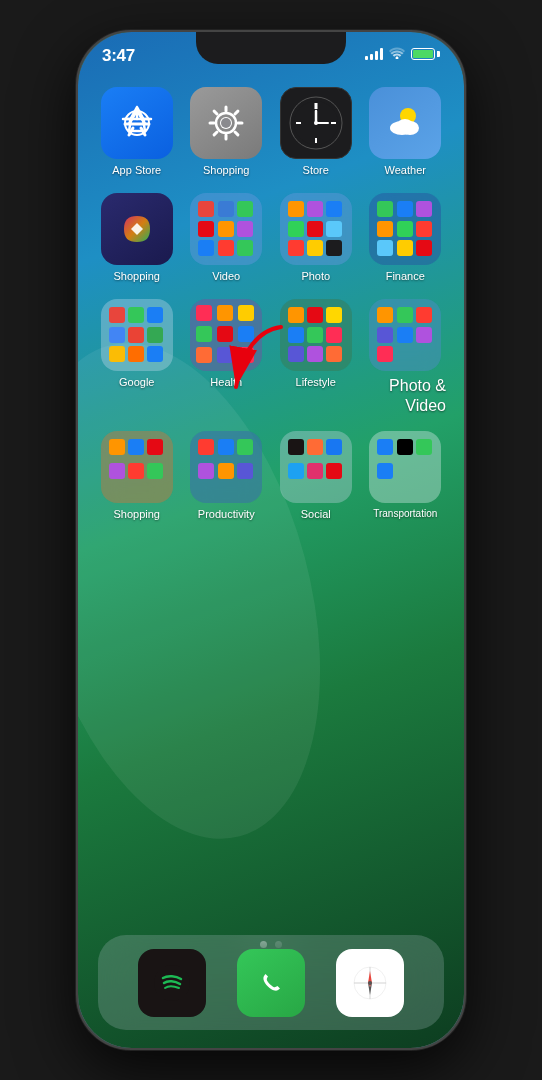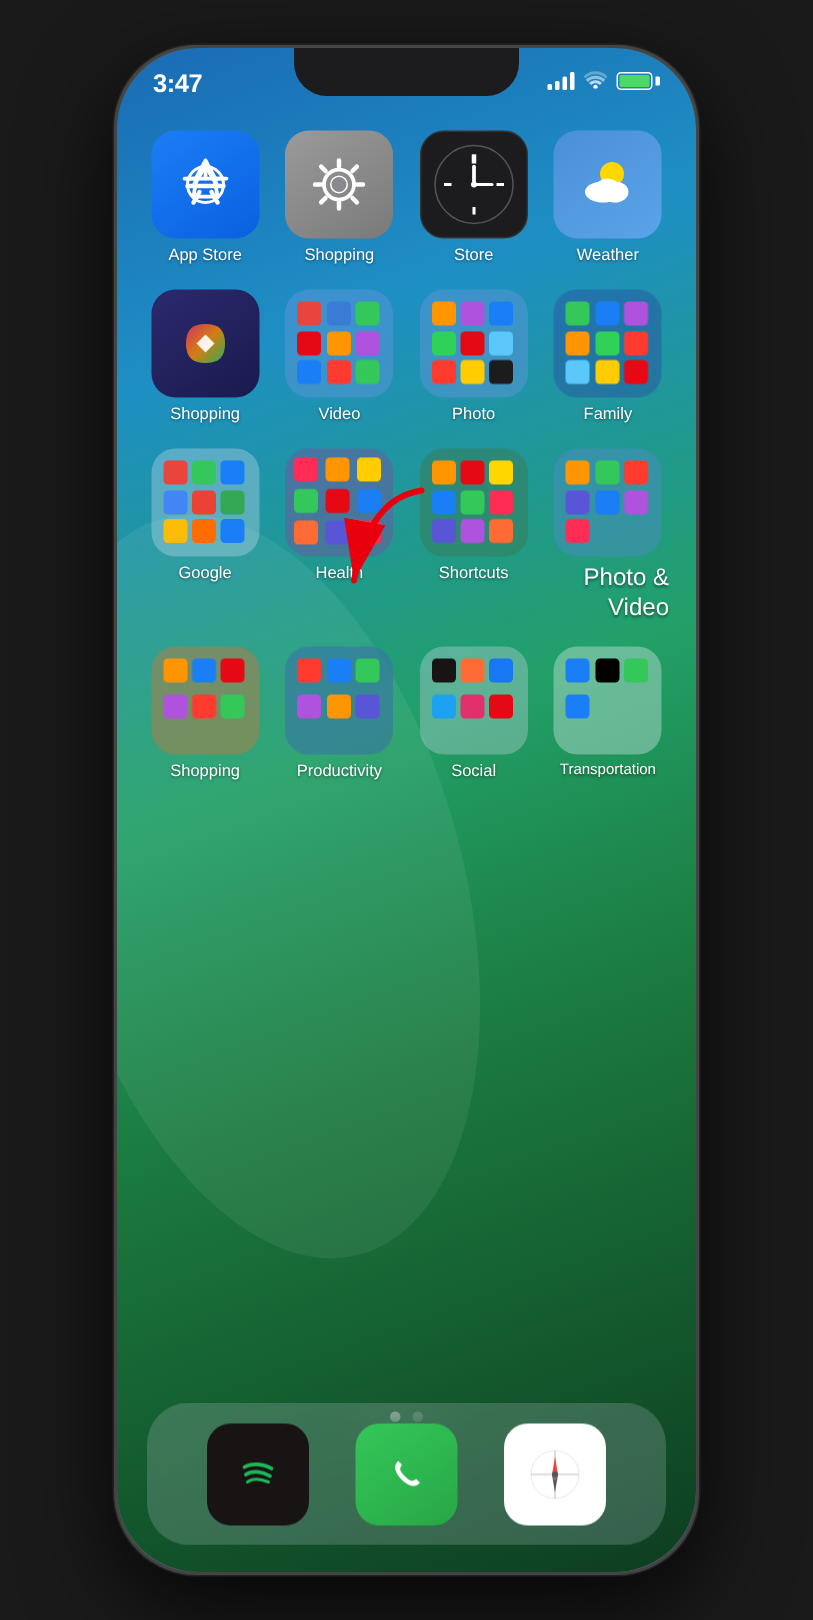--- a/index.html
+++ b/index.html
@@ -472,21 +472,21 @@
             <div class="mini-app" style="border-radius:3px;background:#1a7ef5"></div>
             <div class="mini-app" style="border-radius:3px;background:#af52de"></div>
             <div class="mini-app" style="border-radius:3px;background:#ff9500"></div>
             <div class="mini-app" style="border-radius:3px;background:#30d158"></div>
             <div class="mini-app" style="border-radius:3px;background:#ff3b30"></div>
             <div class="mini-app" style="border-radius:3px;background:#5ac8fa"></div>
             <div class="mini-app" style="border-radius:3px;background:#ffcc00"></div>
             <div class="mini-app" style="border-radius:3px;background:#e50914"></div>
           </div>
         </div>
-        <span class="app-label">Family</span>
+        <span class="app-label">Finance</span>
       </div>
 
       <div class="app-item">
         <div class="app-icon icon-google">
           <div class="folder-grid">
             <div class="mini-app" style="border-radius:3px;background:#e8453c"></div>
             <div class="mini-app" style="border-radius:3px;background:#34c759"></div>
             <div class="mini-app" style="border-radius:3px;background:#1a7ef5"></div>
             <div class="mini-app" style="border-radius:3px;background:#4285f4"></div>
             <div class="mini-app" style="border-radius:3px;background:#ea4335"></div>
@@ -523,21 +523,21 @@
             <div class="mini-app" style="border-radius:3px;background:#e50914"></div>
             <div class="mini-app" style="border-radius:3px;background:#ffd700"></div>
             <div class="mini-app" style="border-radius:3px;background:#1a7ef5"></div>
             <div class="mini-app" style="border-radius:3px;background:#34c759"></div>
             <div class="mini-app" style="border-radius:3px;background:#ff2d55"></div>
             <div class="mini-app" style="border-radius:3px;background:#5856d6"></div>
             <div class="mini-app" style="border-radius:3px;background:#af52de"></div>
             <div class="mini-app" style="border-radius:3px;background:#ff6b35"></div>
           </div>
         </div>
-        <span class="app-label">Shortcuts</span>
+        <span class="app-label">Lifestyle</span>
       </div>
 
 
 
       <div class="app-item">
         <div class="app-icon icon-folder" style="background:rgba(80,140,200,0.45)">
           <div class="folder-grid">
             <div class="mini-app" style="border-radius:3px;background:#ff9500"></div>
             <div class="mini-app" style="border-radius:3px;background:#34c759"></div>
             <div class="mini-app" style="border-radius:3px;background:#ff3b30"></div>

